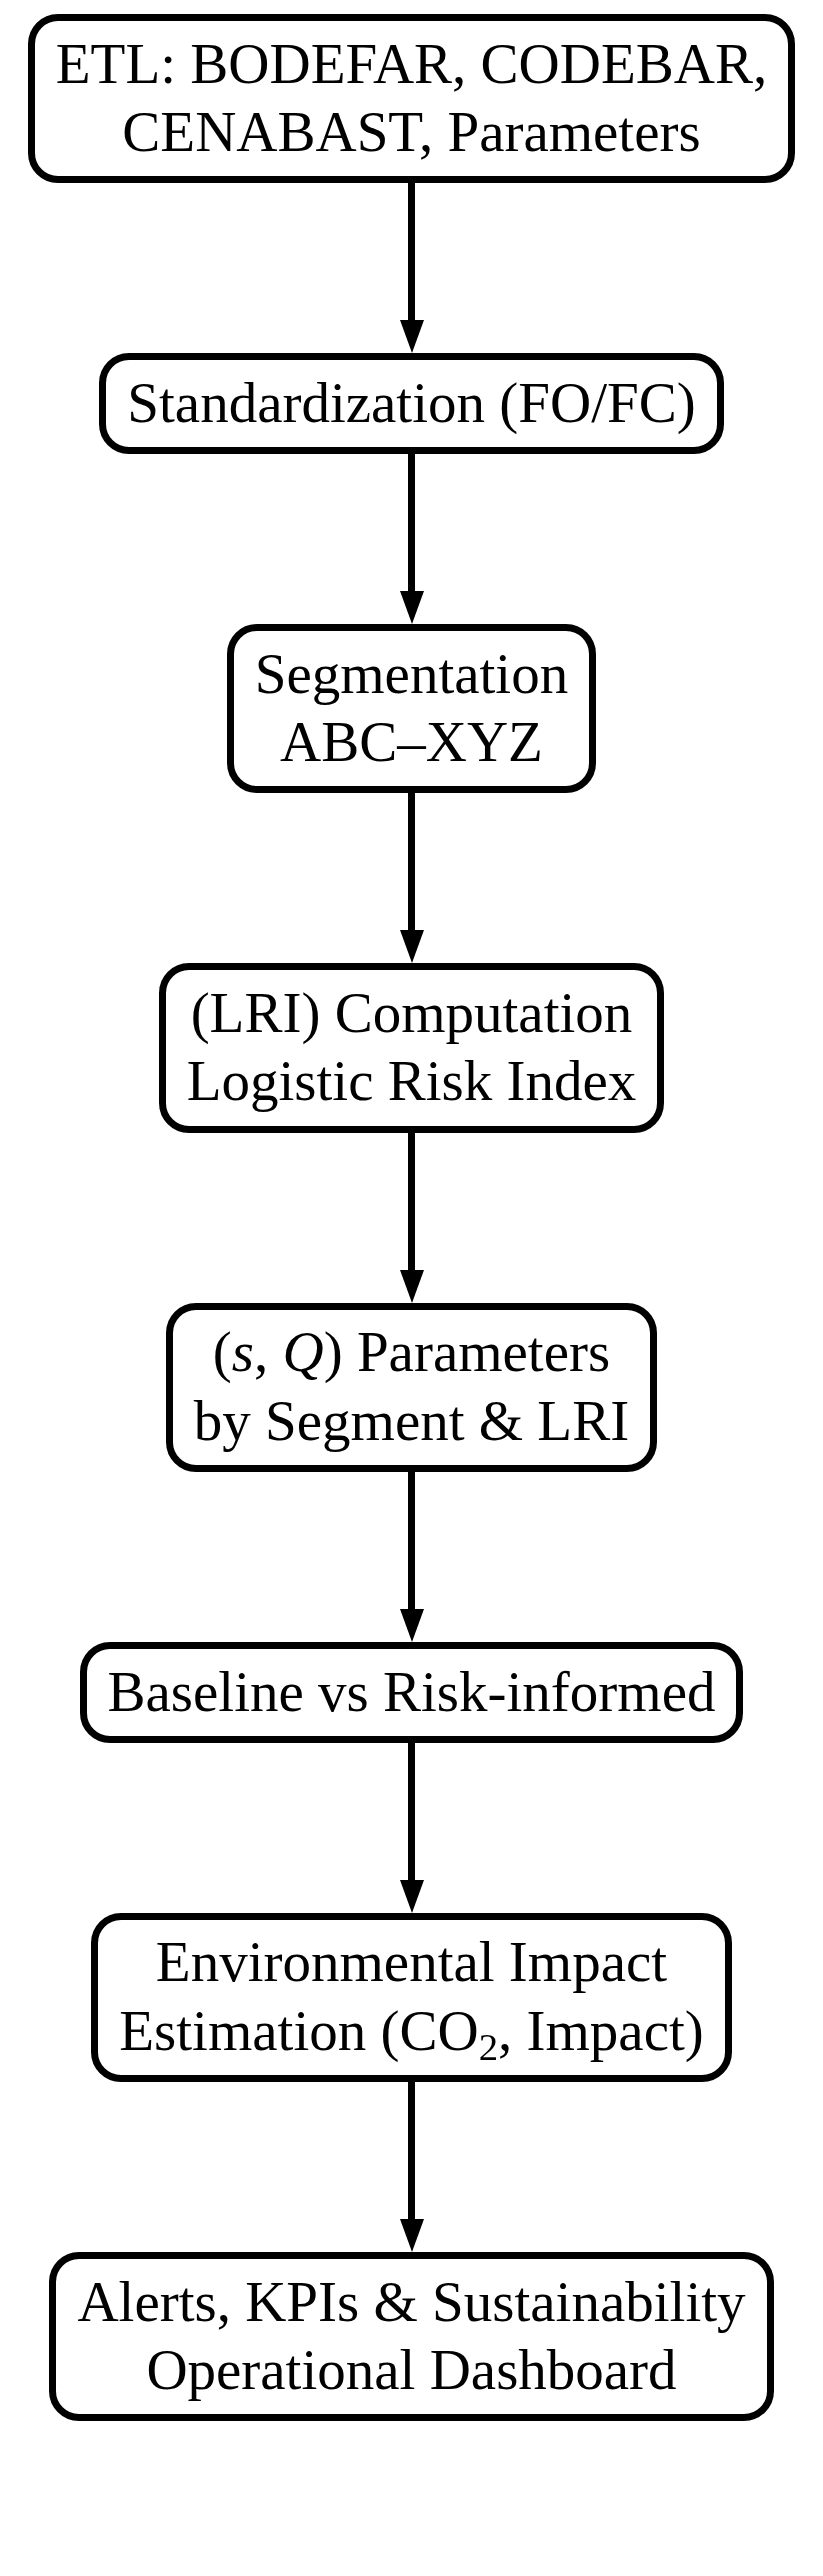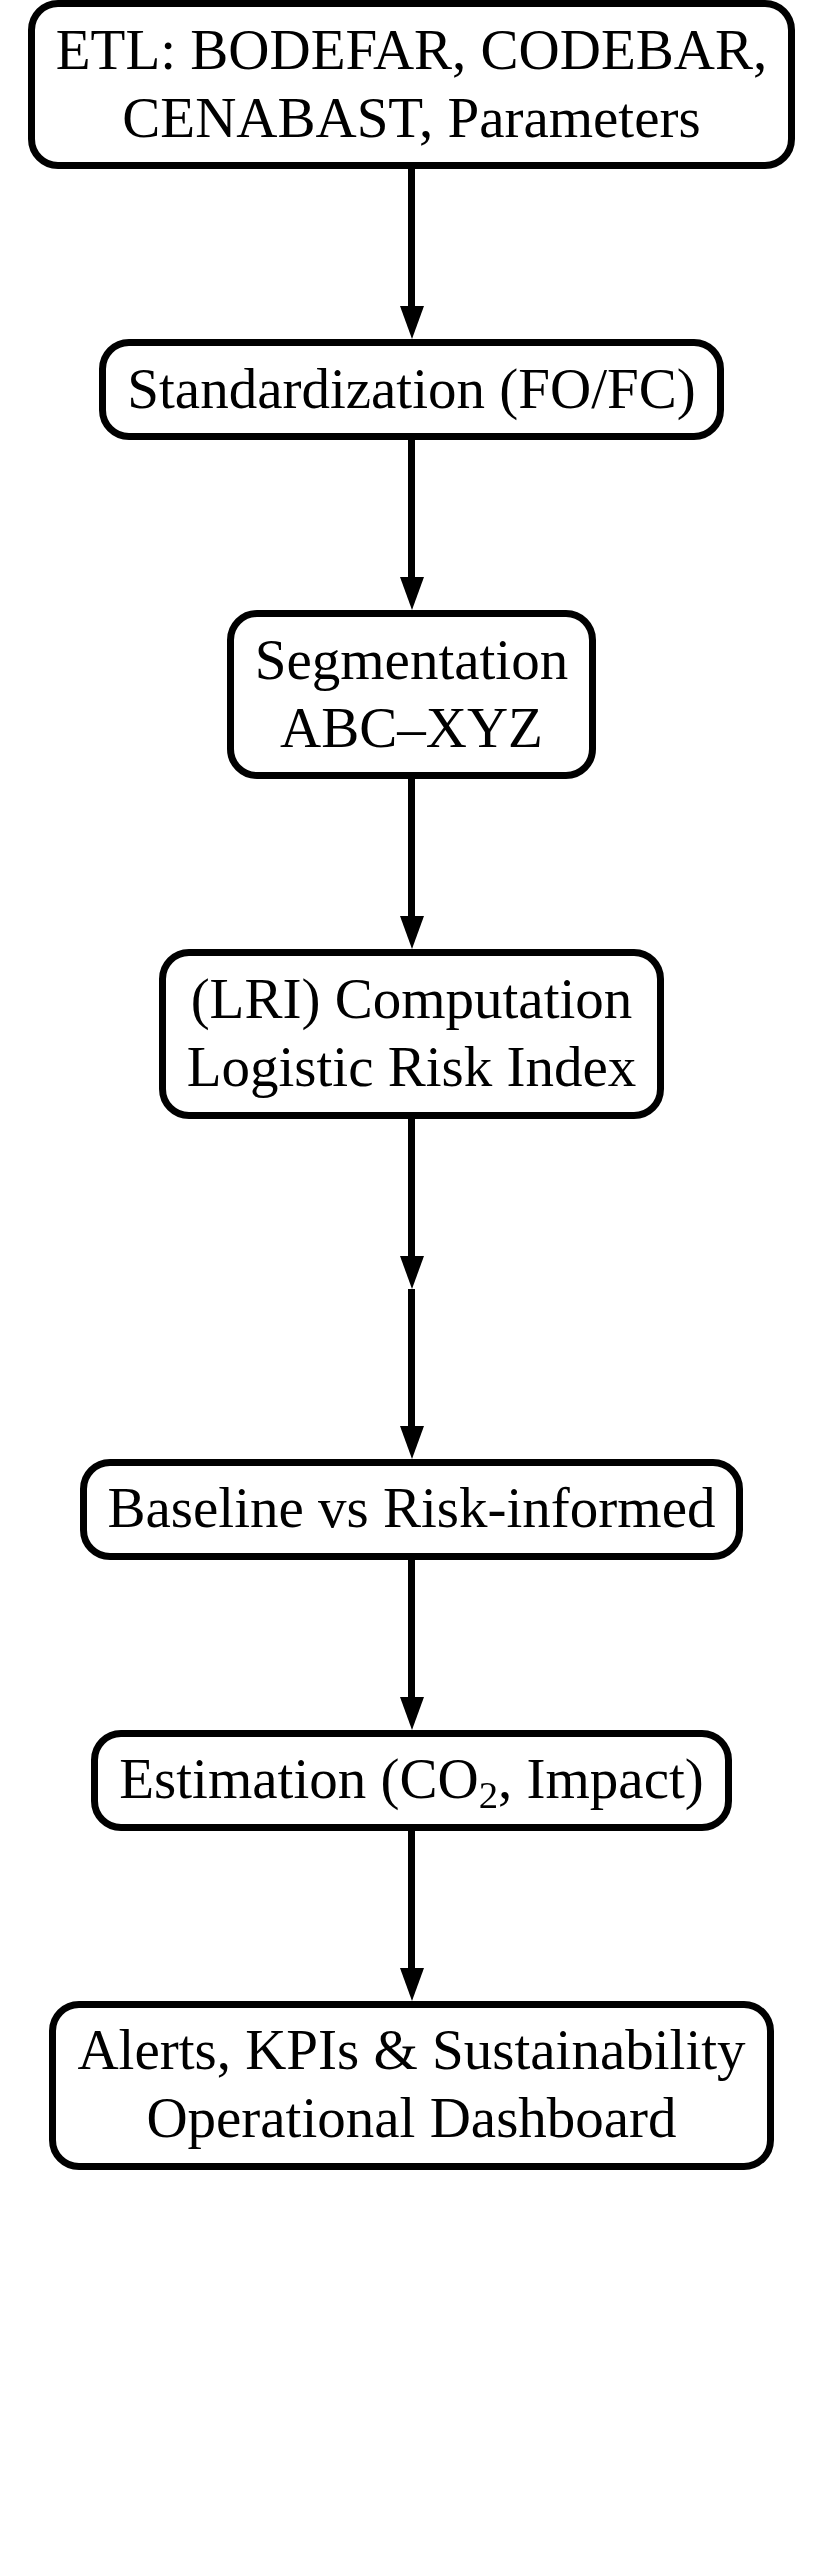--- a/index.html
+++ b/index.html
@@ -12,20 +12,21 @@
     height: 2576px;
     font-family: "Liberation Serif", "DejaVu Serif", serif;
     color: var(--stroke, #000);
     overflow: hidden;
   }
   .diagram {
     width: 823px;
     display: flex;
     flex-direction: column;
     align-items: center;
+    padding-top: 14px;
     box-sizing: border-box;
   }
   .node {
     box-sizing: border-box;
     border: 7px solid var(--stroke, #000);
     border-radius: 30px;
     background: var(--fill, #fff);
     color: var(--stroke, #000);
     font-size: 57px;
     line-height: 1.2;
@@ -101,36 +102,41 @@
   <div class="node">
     <span class="line">(LRI) Computation</span>
     <span class="line">Logistic Risk Index</span>
   </div>
 
   <div class="connector">
     <div class="shaft"></div>
     <div class="arrowhead"></div>
   </div>
 
+  <div class="node">
+    <span class="line"><span>(</span><span class="mi">s</span><span>, </span><span class="mi">Q</span><span>) Parameters</span></span>
+    <span class="line">by Segment &amp; LRI</span>
+  </div>
 
   <div class="connector">
     <div class="shaft"></div>
     <div class="arrowhead"></div>
   </div>
 
   <div class="node">
     <span class="line">Baseline vs Risk-informed</span>
   </div>
 
   <div class="connector">
     <div class="shaft"></div>
     <div class="arrowhead"></div>
   </div>
 
   <div class="node">
+    <span class="line">Environmental Impact</span>
     <span class="line"><span>Estimation (CO</span><sub class="subscript">2</sub><span>, Impact)</span></span>
   </div>
 
   <div class="connector">
     <div class="shaft"></div>
     <div class="arrowhead"></div>
   </div>
 
   <div class="node">
     <span class="line">Alerts, KPIs &amp; Sustainability</span>

